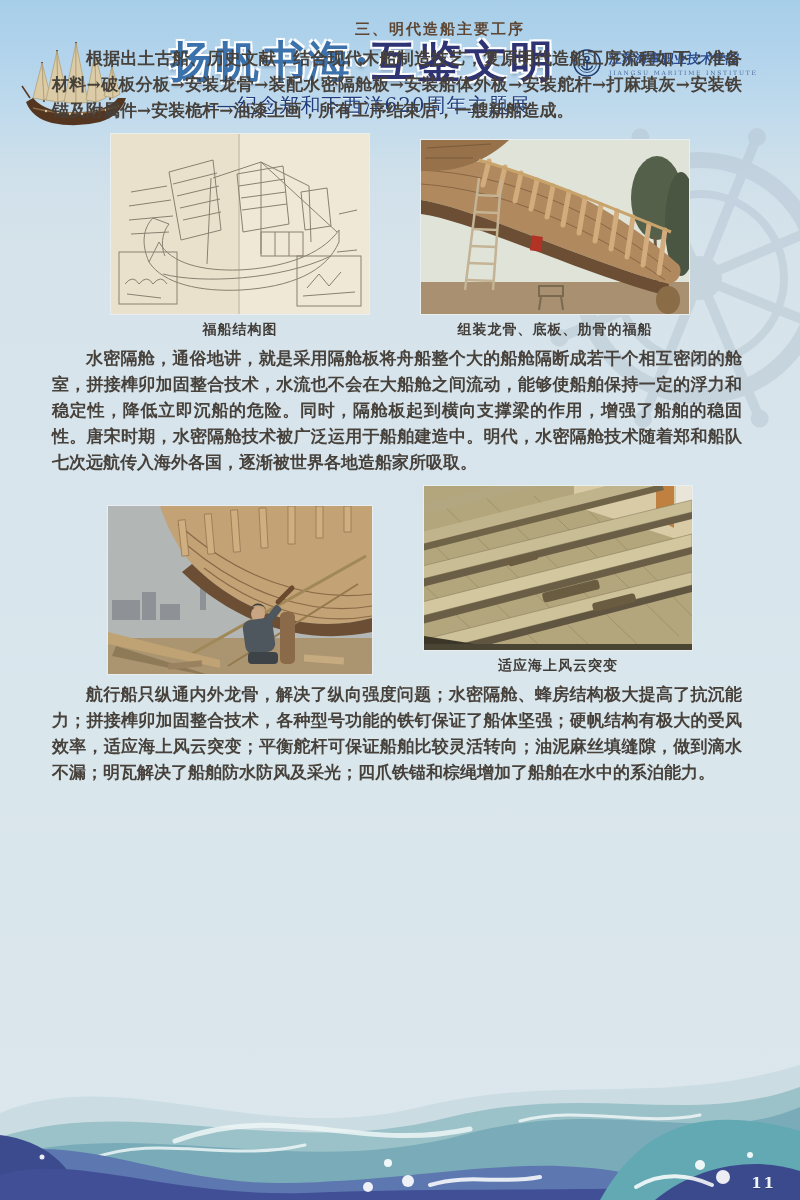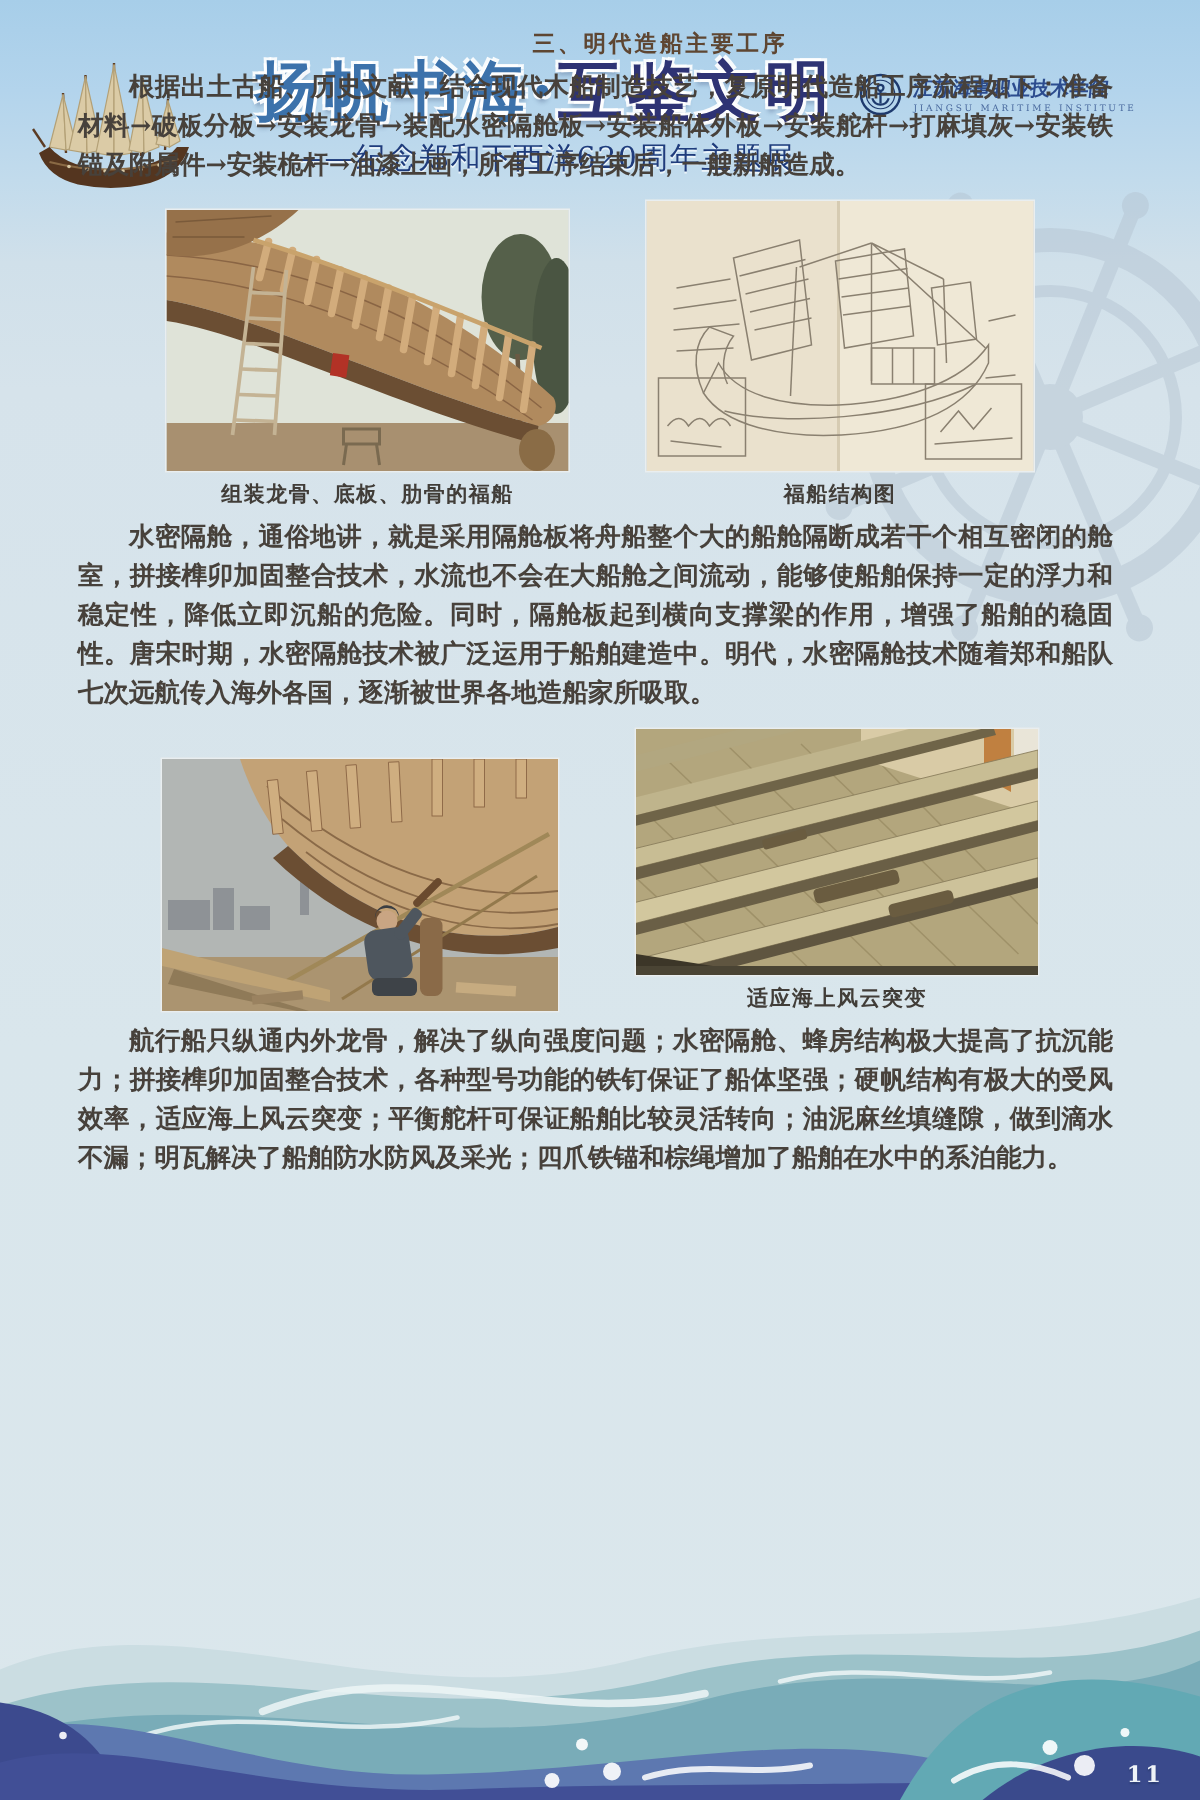--- a/index.html
+++ b/index.html
@@ -144,20 +144,59 @@
       </div>
     </div>
   </header>
 
   <main>
     <h2 class="sec-h">三、明代造船主要工序</h2>
 
     <p class="para">根据出土古船、历史文献，结合现代木船制造技艺，复原明代造船工序流程如下：准备材料→破板分板→安装龙骨→装配水密隔舱板→安装船体外板→安装舵杆→打麻填灰→安装铁锚及附属件→安装桅杆→油漆上画，所有工序结束后，一艘新船造成。</p>
 
     <div class="fig-row">
+      <figure>
+        <svg class="fig-img" width="258" height="180" viewBox="0 0 258 180">
+          <rect width="258" height="180" fill="#eae1cd"></rect>
+          <rect x="128" width="130" height="180" fill="#efe8d6"></rect>
+          <line x1="128" y1="0" x2="128" y2="180" stroke="#d6cbb2" stroke-width="2"></line>
+          <g stroke="#8a8070" stroke-width="1" fill="none">
+
+            <path d="M38,128 C52,150 90,158 130,156 C180,153 215,138 228,108 L228,96 C210,122 170,134 128,136 C92,137 60,130 48,108 Z"></path>
+            <path d="M52,140 C90,150 170,146 220,122"></path>
+
+            <path d="M38,128 C30,110 32,94 42,84 L58,90 C50,100 50,114 54,122"></path>
+
+            <line x1="150" y1="28" x2="150" y2="120"></line>
+            <line x1="100" y1="44" x2="96" y2="130"></line>
+            <line x1="198" y1="52" x2="200" y2="108"></line>
+
+            <path d="M58,38 L102,26 L110,96 L70,106 Z"></path>
+            <path d="M62,50 L106,39 M66,62 L108,52 M69,74 L109,65 M72,86 L110,78"></path>
+            <path d="M126,40 L172,32 L178,90 L132,98 Z"></path>
+            <path d="M128,52 L174,45 M130,64 L175,58 M131,76 L176,70"></path>
+            <path d="M190,58 L216,54 L220,92 L194,96 Z"></path>
+
+            <path d="M150,28 L102,44 M150,28 L198,52 M150,28 L226,98"></path>
+
+            <rect x="150" y="98" width="42" height="24"></rect>
+            <line x1="164" y1="98" x2="164" y2="122"></line>
+              <line x1="178" y1="98" x2="178" y2="122"></line>
+
+            <path d="M20,58 L56,52 M18,72 L60,66 M18,86 L62,82 M20,100 L58,98 M228,80 L246,76 M226,118 L246,116"></path>
+
+            <rect x="8" y="118" width="58" height="52"></rect>
+            <path d="M14,150 q8,-10 14,0 q8,-10 14,0 q8,-10 14,0 M16,160 l34,4"></path>
+            <rect x="186" y="122" width="64" height="50"></rect>
+            <path d="M192,162 l52,-4 M196,154 l12,-14 l10,12 l12,-14"></path>
+          </g>
+        </svg>
+        <figcaption>福船结构图</figcaption>
+      </figure>
+
       <figure>
         <svg class="fig-img" width="268" height="174" viewBox="0 0 268 174">
           <rect width="268" height="174" fill="#dfe3d8"></rect>
 
           <ellipse cx="236" cy="58" rx="26" ry="42" fill="#55604a"></ellipse>
           <ellipse cx="260" cy="84" rx="16" ry="52" fill="#4a5542"></ellipse>
           <line x1="234" y1="96" x2="236" y2="150" stroke="#6a5a44" stroke-width="3"></line>
 
           <rect y="142" width="268" height="32" fill="#a89070"></rect>
 
@@ -202,59 +241,20 @@
 
           <g stroke="#7a6a50" stroke-width="2" fill="none">
             <rect x="118" y="146" width="24" height="10"></rect>
             <line x1="120" y1="156" x2="118" y2="170"></line>
               <line x1="140" y1="156" x2="142" y2="170"></line>
           </g>
 
           <ellipse cx="247" cy="160" rx="12" ry="14" fill="#8a6c46"></ellipse>
         </svg>
         <figcaption>组装龙骨、底板、肋骨的福船</figcaption>
-      </figure>
-
-      <figure>
-        <svg class="fig-img" width="258" height="180" viewBox="0 0 258 180">
-          <rect width="258" height="180" fill="#eae1cd"></rect>
-          <rect x="128" width="130" height="180" fill="#efe8d6"></rect>
-          <line x1="128" y1="0" x2="128" y2="180" stroke="#d6cbb2" stroke-width="2"></line>
-          <g stroke="#8a8070" stroke-width="1" fill="none">
-
-            <path d="M38,128 C52,150 90,158 130,156 C180,153 215,138 228,108 L228,96 C210,122 170,134 128,136 C92,137 60,130 48,108 Z"></path>
-            <path d="M52,140 C90,150 170,146 220,122"></path>
-
-            <path d="M38,128 C30,110 32,94 42,84 L58,90 C50,100 50,114 54,122"></path>
-
-            <line x1="150" y1="28" x2="150" y2="120"></line>
-            <line x1="100" y1="44" x2="96" y2="130"></line>
-            <line x1="198" y1="52" x2="200" y2="108"></line>
-
-            <path d="M58,38 L102,26 L110,96 L70,106 Z"></path>
-            <path d="M62,50 L106,39 M66,62 L108,52 M69,74 L109,65 M72,86 L110,78"></path>
-            <path d="M126,40 L172,32 L178,90 L132,98 Z"></path>
-            <path d="M128,52 L174,45 M130,64 L175,58 M131,76 L176,70"></path>
-            <path d="M190,58 L216,54 L220,92 L194,96 Z"></path>
-
-            <path d="M150,28 L102,44 M150,28 L198,52 M150,28 L226,98"></path>
-
-            <rect x="150" y="98" width="42" height="24"></rect>
-            <line x1="164" y1="98" x2="164" y2="122"></line>
-              <line x1="178" y1="98" x2="178" y2="122"></line>
-
-            <path d="M20,58 L56,52 M18,72 L60,66 M18,86 L62,82 M20,100 L58,98 M228,80 L246,76 M226,118 L246,116"></path>
-
-            <rect x="8" y="118" width="58" height="52"></rect>
-            <path d="M14,150 q8,-10 14,0 q8,-10 14,0 q8,-10 14,0 M16,160 l34,4"></path>
-            <rect x="186" y="122" width="64" height="50"></rect>
-            <path d="M192,162 l52,-4 M196,154 l12,-14 l10,12 l12,-14"></path>
-          </g>
-        </svg>
-        <figcaption>福船结构图</figcaption>
       </figure>
     </div>
 
     <p class="para">水密隔舱，通俗地讲，就是采用隔舱板将舟船整个大的船舱隔断成若干个相互密闭的舱室，拼接榫卯加固整合技术，水流也不会在大船舱之间流动，能够使船舶保持一定的浮力和稳定性，降低立即沉船的危险。同时，隔舱板起到横向支撑梁的作用，增强了船舶的稳固性。唐宋时期，水密隔舱技术被广泛运用于船舶建造中。明代，水密隔舱技术随着郑和船队七次远航传入海外各国，逐渐被世界各地造船家所吸取。</p>
 
     <div class="fig-row">
       <figure>
         <svg class="fig-img" width="264" height="168" viewBox="0 0 264 168">
           <rect width="264" height="168" fill="#b2b6b4"></rect>
 

